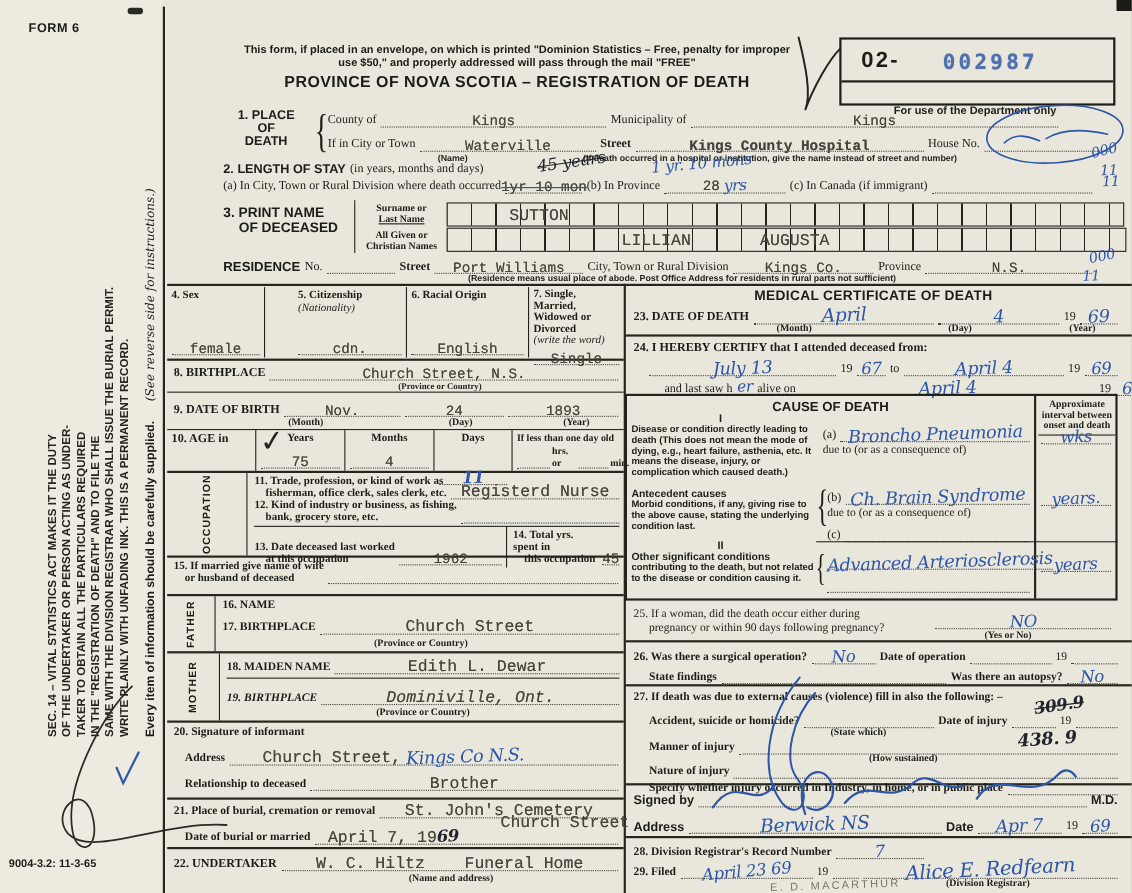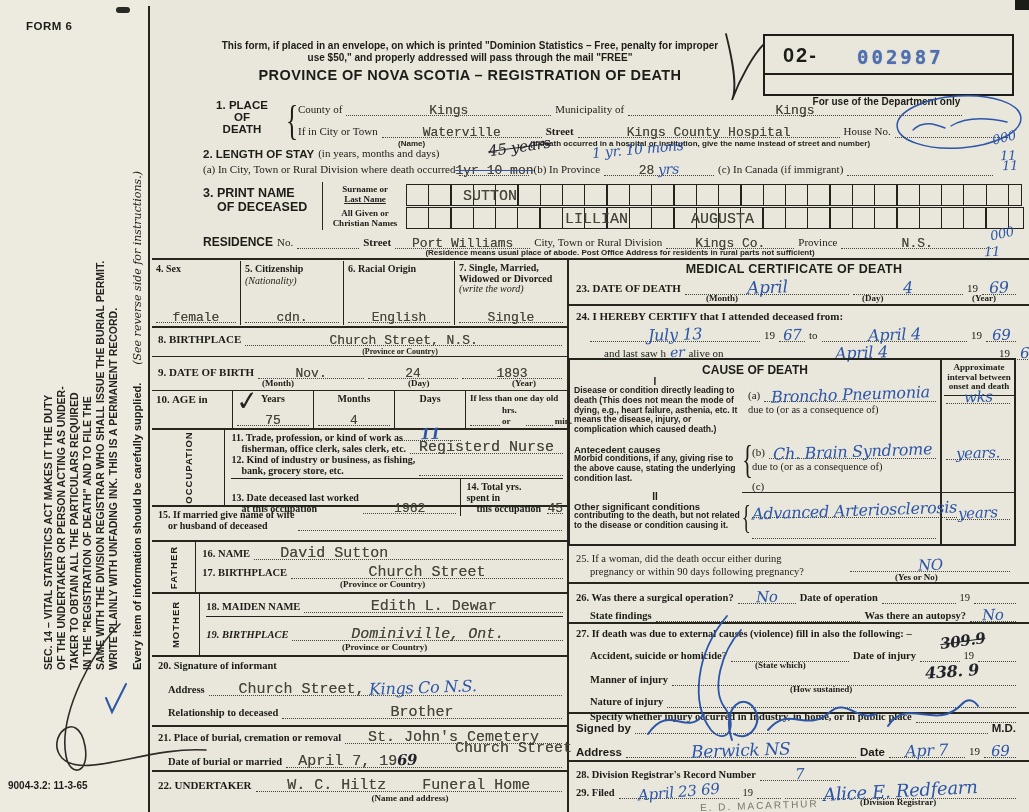--- a/index.html
+++ b/index.html
@@ -122,21 +122,21 @@
     <span class="fill fx">
         <span class="v tw">Kings</span>
       </span>
   </div>
   <div class="h fr" style="left:298px;top:122px;width:712px;">
     <span class="s">If in City or Town</span>
     <span class="fill" style="width:160px;">
         <span class="v tw">Waterville</span>
       </span>
     <span class="s sb">Street</span>
-    <span class="fill" style="width:262px;">
+    <span class="fill" style="width:262px;font-weight:bold;">
         <span class="v tw">Kings County Hospital</span>
       </span>
     <span class="s">House No.</span>
     <span class="fill fx"></span>
   </div>
   <div class="h n8" style="left:398px;top:139px;">(Name)</div>
   <div class="h n8" style="left:530px;top:139px;width:470px;">(If death occurred in a hospital or institution, give the name instead of street and number)</div>
   <span class="h hw" style="left:992px;top:130px;font-size:13px;transform:rotate(-14deg);">000</span>
   <span class="h hw" style="left:1000px;top:148px;font-size:13px;">11</span>
 
@@ -201,21 +201,21 @@
   <span class="h hw" style="left:990px;top:226px;font-size:13px;transform:rotate(-12deg);">000</span>
   <span class="h hw" style="left:984px;top:244px;font-size:13px;">11</span>
 
   <div class="h" style="left:152px;top:261px;width:415px;height:64px;display:flex;">
     <div class="boxcell" style="flex:0 0 80px;">
       <span class="s s10 sb">4. Sex</span>
       <span class="fill" style="width:100%;">
           <span class="v tw">female</span>
         </span>
     </div>
-    <div class="boxcell" style="flex:0 0 94px;">
+    <div class="boxcell" style="flex:0 0 94px;margin-left:26px;">
       <div class="s s10"><span class="sb">5. Citizenship</span><br>
         <span class="i">(Nationality)</span></div>
       <span class="fill" style="width:100%;">
           <span class="v tw">cdn.</span>
         </span>
     </div>
     <div class="boxcell" style="flex:0 0 102px;">
       <span class="s s10 sb">6. Racial Origin</span>
       <span class="fill" style="width:100%;">
           <span class="v tw">English</span>
@@ -326,23 +326,20 @@
     <span class="fill fx"></span>
   </div>
 
   <div class="h" style="left:152px;top:542px;width:415px;height:50px;display:flex;">
     <div class="vlab">
         <span>FATHER</span>
       </div>
     <div style="flex:1;display:flex;flex-direction:column;justify-content:space-around;padding:1px 4px 1px 6px;">
       <div class="fr">
         <span class="s sb s105">16. NAME</span>
-        <span class="fill fx" style="justify-content:flex-start;padding-left:26px;">
-            <span class="v tw tw15">David Sutton</span>
-          </span>
       </div>
       <div class="fr">
         <span class="s sb s105">17. BIRTHPLACE</span>
         <span class="fill fx">
             <span class="v tw tw15">Church Street</span>
           </span>
       </div>
       <div class="s s9 sb" style="text-align:center;margin-top:-3px;">(Province or Country)</div>
     </div>
   </div>

